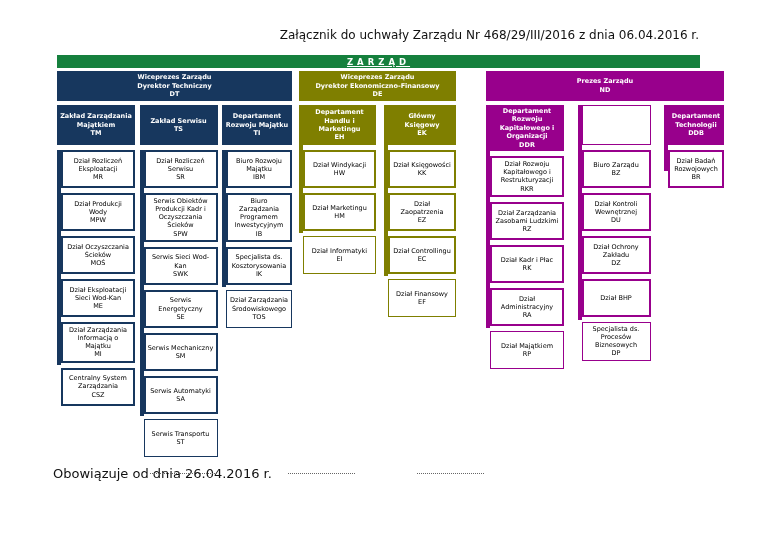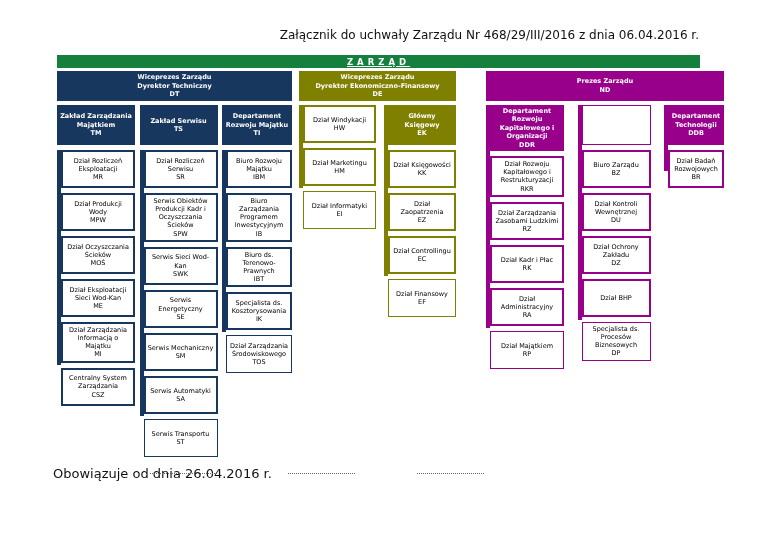--- a/index.html
+++ b/index.html
@@ -139,42 +139,42 @@
         </div>
         <div class="box">
             <span class="bn">Biuro Rozwoju Majątku</span>
             <span class="bc">IBM</span>
           </div>
         <div class="box">
             <span class="bn">Biuro Zarządzania Programem Inwestycyjnym</span>
             <span class="bc">IB</span>
           </div>
         <div class="box">
-            <span class="bn">Biuro ds. Terenowo-Prawnych</span>
-            <span class="bc">IBT</span>
-          </div>
-        <div class="box">
             <span class="bn">Specjalista ds. Kosztorysowania</span>
             <span class="bc">IK</span>
           </div>
         <div class="box thin">
             <span class="bn">Dział Zarządzania Środowiskowego</span>
             <span class="bc">TOS</span>
           </div>
       </div>
     </div>
   </div>
 
   <div class="group g-de">
     <div class="ghead">Wiceprezes Zarządu
 Dyrektor Ekonomiczno-Finansowy
 DE</div>
     <div class="cols">
       <div class="col" style="width:77px">
         <div class="spine" style="top:0;bottom:46px"></div>
+        <div class="chead">
+          <span class="bn">Departament Handlu i Marketingu</span>
+          <span class="bc">EH</span>
+        </div>
         <div class="box">
             <span class="bn">Dział Windykacji</span>
             <span class="bc">HW</span>
           </div>
         <div class="box">
             <span class="bn">Dział Marketingu</span>
             <span class="bc">HM</span>
           </div>
         <div class="box thin">
             <span class="bn">Dział Informatyki</span>

